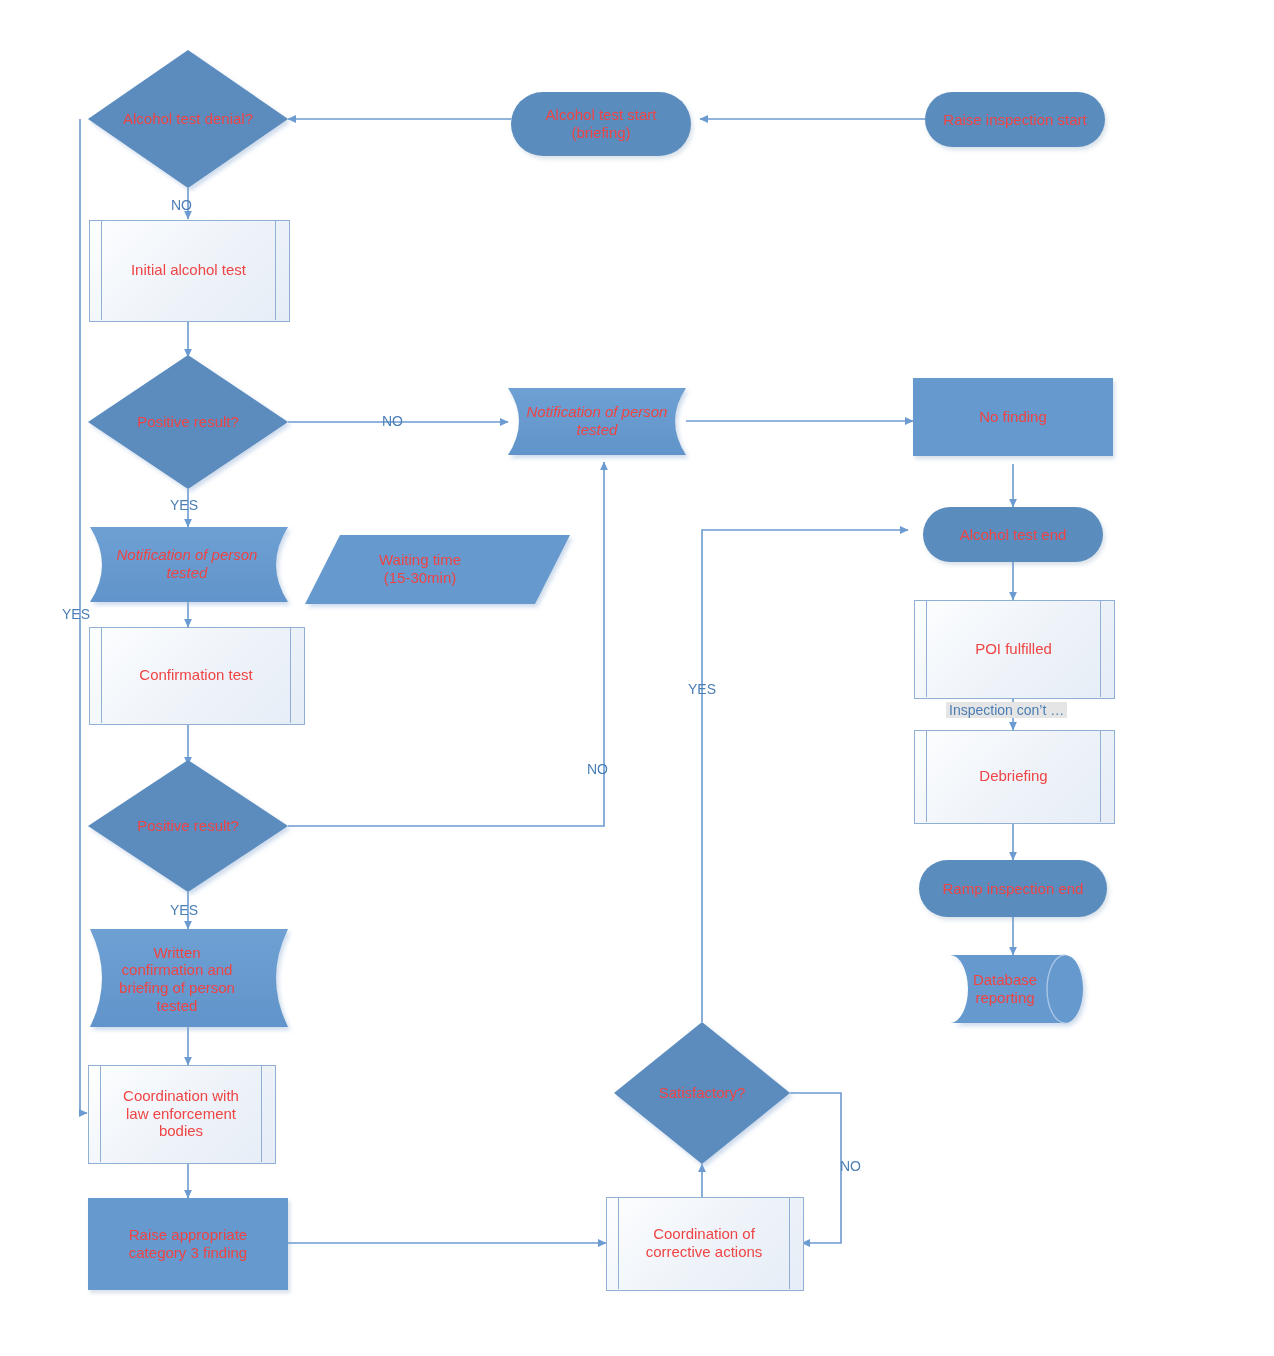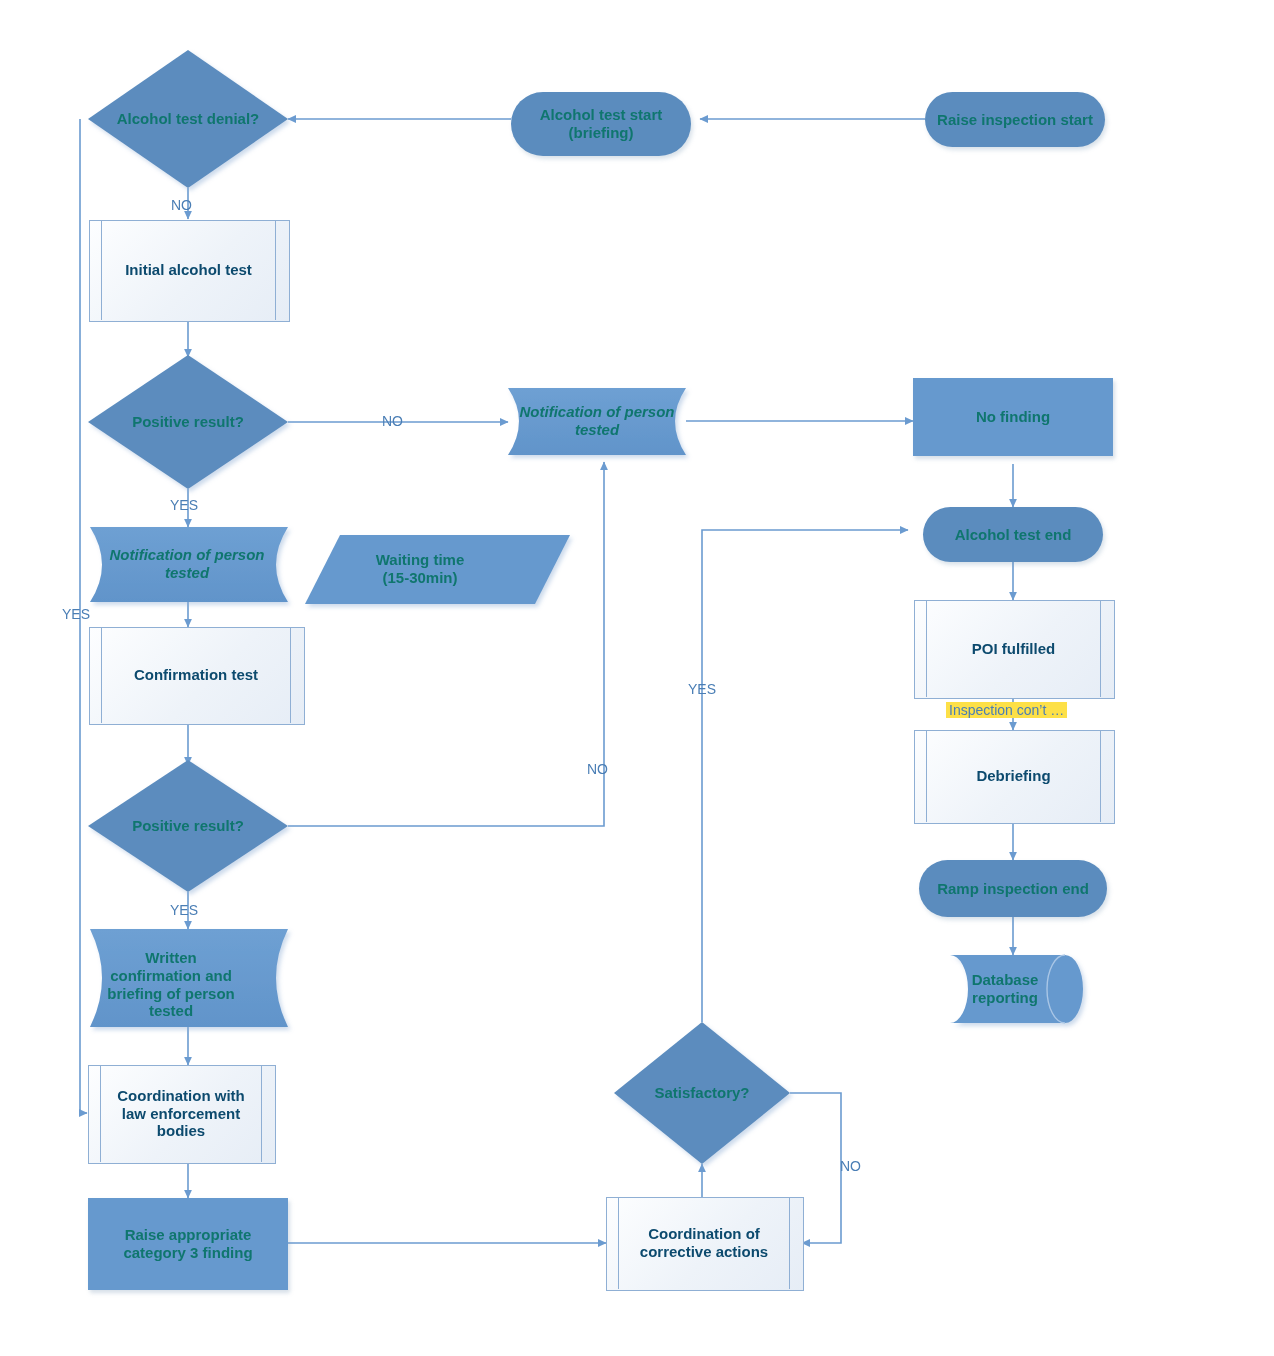--- a/index.html
+++ b/index.html
@@ -37,22 +37,22 @@
     text-align: center;
     box-sizing: border-box;
   }
   .node .lbl {
     position: relative;
     z-index: 3;
     line-height: 1.18;
     padding: 0 6px;
     white-space: pre-line;
   }
-  .t-white { color: #0f766e; font-weight: bold; }
-  .t-blue  { color: #0c4a6e; font-weight: bold; }
+  .t-white { color: #ef4444; font-weight: normal; }
+  .t-blue  { color: #ef4444; font-weight: normal; }
   .t-italic { font-style: italic; }
   .fs15 { font-size: 15px; }
 
   
   .shape-bg {
     position: absolute;
     left: 0; top: 0;
     width: 100%;
     height: 100%;
     z-index: 1;
@@ -275,21 +275,21 @@
   <div class="node" style="left:512px;top:398px;width:170px;height:46px;">
     <span class="lbl t-white t-italic fs15">Notification of person
 tested</span>
   </div>
 
   <div class="node" style="left:94px;top:540px;width:186px;height:48px;">
     <span class="lbl t-white t-italic fs15">Notification of person
 tested</span>
   </div>
 
-  <div class="node" style="left:78px;top:938px;width:186px;height:82px;align-items:flex-end;">
+  <div class="node" style="left:84px;top:938px;width:186px;height:82px;">
     <span class="lbl t-white fs15">Written
 confirmation and
 briefing of person
 tested</span>
   </div>
 
   <div class="node" style="left:310px;top:545px;width:220px;height:48px;text-align:center;">
     <span class="lbl t-white fs15">Waiting time
 (15-30min)</span>
   </div>
@@ -300,15 +300,15 @@
   </div>
 
   <span class="conn-label" style="left:171px;top:197px;">NO</span>
   <span class="conn-label" style="left:62px;top:606px;">YES</span>
   <span class="conn-label" style="left:382px;top:413px;">NO</span>
   <span class="conn-label" style="left:170px;top:497px;">YES</span>
   <span class="conn-label" style="left:587px;top:761px;">NO</span>
   <span class="conn-label" style="left:170px;top:902px;">YES</span>
   <span class="conn-label" style="left:688px;top:681px;">YES</span>
   <span class="conn-label" style="left:840px;top:1158px;">NO</span>
-  <span class="conn-label" style="left:946px;top:702px;background:#fde047;padding:0 3px;">Inspection con’t …</span>
+  <span class="conn-label" style="left:946px;top:702px;background:#e5e5e5;padding:0 3px;">Inspection con’t …</span>
 
 </div>
 
 </body></html>

